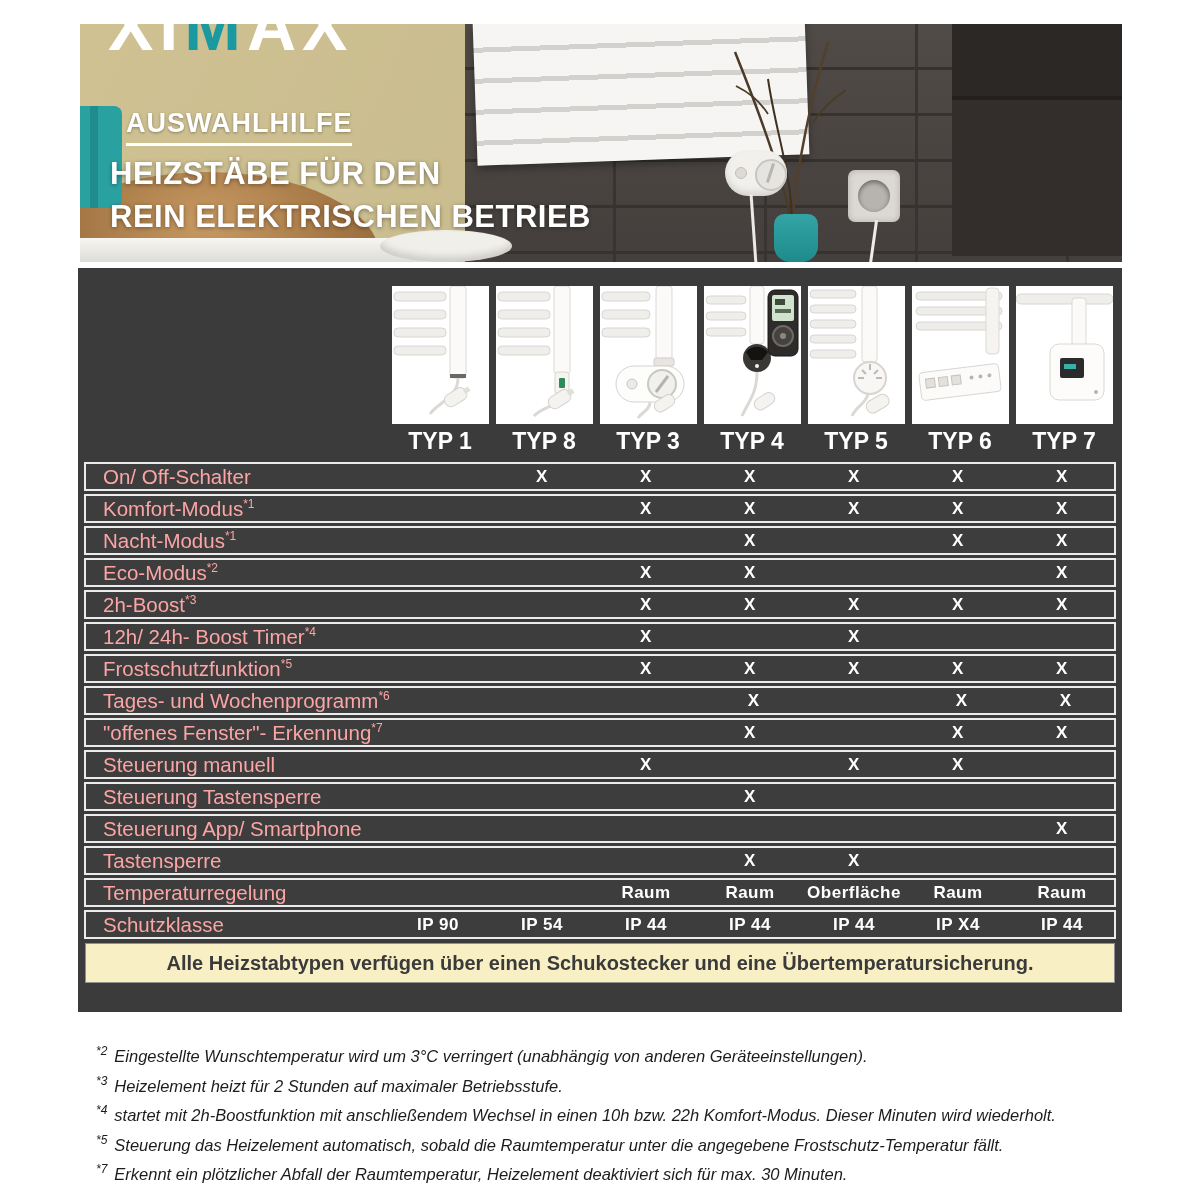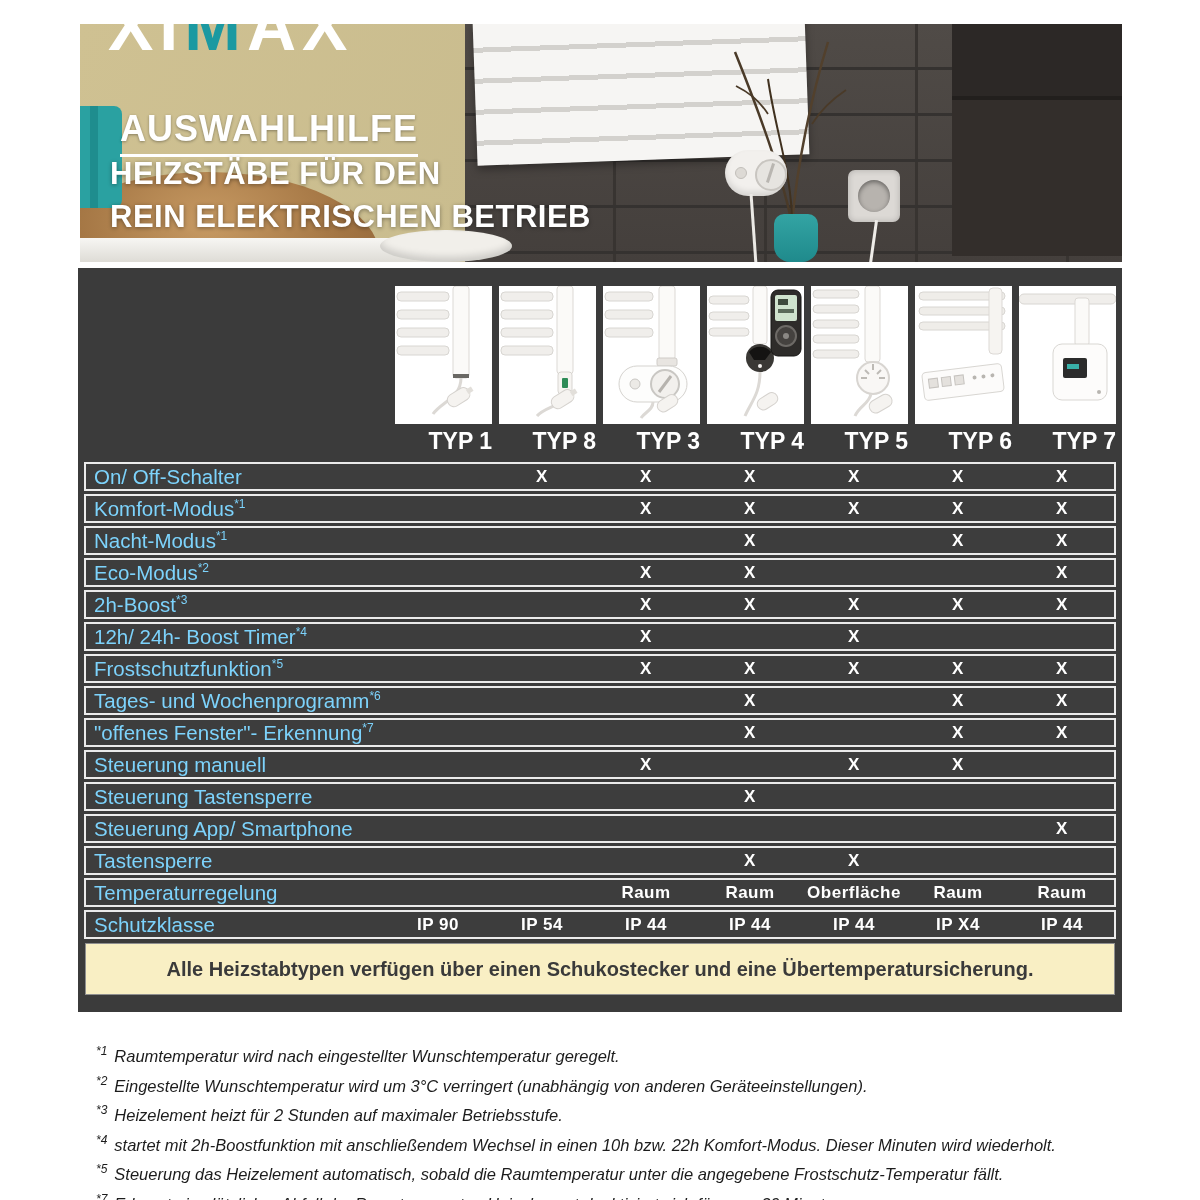--- a/index.html
+++ b/index.html
@@ -40,40 +40,40 @@
   .hero-towel{position:absolute;left:-8px;top:82px;width:50px;height:102px;border-radius:8px;
         background:linear-gradient(90deg,#2aa1a1 0 18px,#1f8d8e 18px 26px,#2aa1a1 26px 100%);}
   .hero-tub{position:absolute;left:0;bottom:0;width:368px;height:24px;
         background:linear-gradient(180deg,#f7f6f3,#dedcd6);}
   .hero-bowl{position:absolute;left:300px;top:206px;width:132px;height:32px;border-radius:50%;
         background:#f1efea;box-shadow:inset 0 -5px 7px rgba(0,0,0,.15);}
   .branches{position:absolute;left:560px;top:0;}
   .logo{position:absolute;left:28px;top:-32px;font-size:68px;font-weight:bold;color:#ffffff;
         letter-spacing:6px;line-height:68px;white-space:nowrap;}
   .logo .logo-m{color:#1b99a1;}
-  .eyebrow{position:absolute;left:40px;top:84px;font-size:36px;font-weight:bold;color:#ffffff;
+  .eyebrow{position:absolute;left:46px;top:84px;font-size:27px;font-weight:bold;color:#ffffff;
         letter-spacing:1px;border-bottom:3px solid #ffffff;padding-bottom:4px;
         text-shadow:0 1px 3px rgba(0,0,0,.35);}
   .hero-title{position:absolute;left:30px;top:128px;font-size:31px;font-weight:bold;color:#ffffff;
         line-height:43px;letter-spacing:.5px;text-shadow:0 1px 4px rgba(0,0,0,.4);}
 
   
   .panel{position:absolute;left:78px;top:244px;width:1044px;height:744px;background:#3b3b3b;
         box-sizing:border-box;padding:18px 6px 0 6px;}
   .type-header{display:grid;grid-template-columns:1fr repeat(7,104px);}
-  .type-col{display:flex;flex-direction:column;align-items:flex-end;}
+  .type-col{display:flex;flex-direction:column;align-items:center;}
   .product-box{width:97px;height:138px;background:#ffffff;}
   .type-label{margin-top:4px;font-size:23px;font-weight:bold;color:#ffffff;height:26px;line-height:26px;}
   .matrix{margin-top:8px;}
   .row{display:grid;grid-template-columns:1fr repeat(7,104px);align-items:center;height:25px;
         border:2px solid #ebebeb;background:#3d3d3d;margin-bottom:3px;}
-  .row-label{font-size:20.5px;color:#7dd3fc;padding-left:8px;white-space:nowrap;}
+  .row-label{font-size:20.5px;color:#fca5a5;padding-left:17px;white-space:nowrap;}
   .row-label sup{font-size:12px;}
   .cell{text-align:center;font-weight:bold;color:#ffffff;font-size:17px;letter-spacing:.5px;}
-  .note{margin:4px 1px 0 1px;height:52px;background:#f9efc4;border:1px solid #8f8f8f;box-sizing:border-box;
+  .note{margin:4px 1px 0 1px;height:40px;background:#f9efc4;border:1px solid #8f8f8f;box-sizing:border-box;
         display:flex;align-items:center;justify-content:center;font-size:20px;font-weight:bold;color:#3a3a3a;}
 
   
   .footnotes{position:absolute;left:96px;top:1018px;width:1012px;color:#1c1c1c;}
   .footnote{font-style:italic;font-size:16.5px;line-height:18px;margin-bottom:7px;}
   .fn-marker{font-size:12px;margin-right:7px;font-style:italic;}
 
   
   svg .ln{stroke:#dcd9d5;fill:none;}
 </style>
@@ -446,21 +446,20 @@
       </div>
 
     </div>
 
     <div class="note">
       <span>Alle Heizstabtypen verfügen über einen Schukostecker und eine Übertemperatursicherung.</span>
     </div>
   </div>
 
   <div class="footnotes">
-    <div class="footnote"><sup class="fn-marker">*1</sup><span>Raumtemperatur wird nach eingestellter Wunschtemperatur geregelt.</span></div>
     <div class="footnote"><sup class="fn-marker">*2</sup><span>Eingestellte Wunschtemperatur wird um 3°C verringert (unabhängig von anderen Geräteeinstellungen).</span></div>
     <div class="footnote"><sup class="fn-marker">*3</sup><span>Heizelement heizt für 2 Stunden auf maximaler Betriebsstufe.</span></div>
     <div class="footnote"><sup class="fn-marker">*4</sup><span>startet mit 2h-Boostfunktion mit anschließendem Wechsel in einen 10h bzw. 22h Komfort-Modus. Dieser Minuten wird wiederholt.</span></div>
     <div class="footnote"><sup class="fn-marker">*5</sup><span>Steuerung das Heizelement automatisch, sobald die Raumtemperatur unter die angegebene Frostschutz-Temperatur fällt.</span></div>
     <div class="footnote"><sup class="fn-marker">*7</sup><span>Erkennt ein plötzlicher Abfall der Raumtemperatur, Heizelement deaktiviert sich für max. 30 Minuten.</span></div>
 
   </div>
 
 </div>
 

